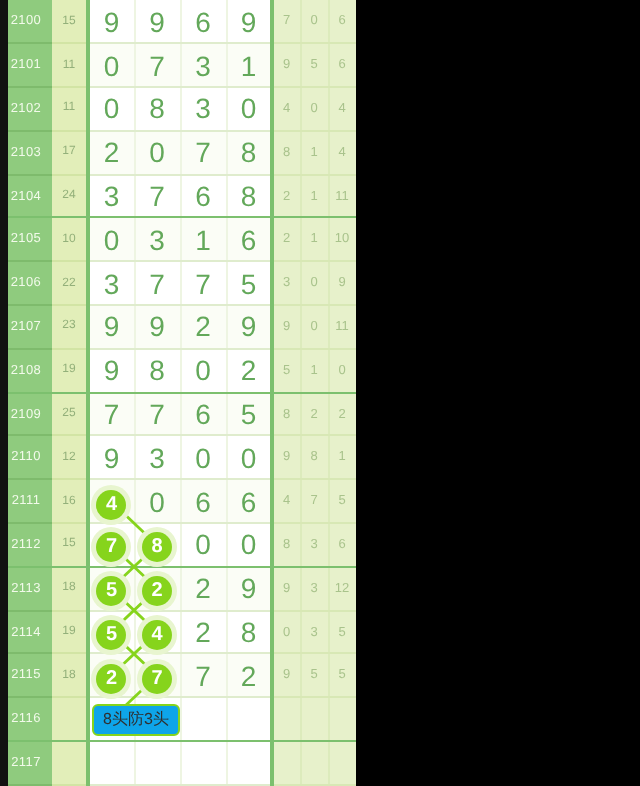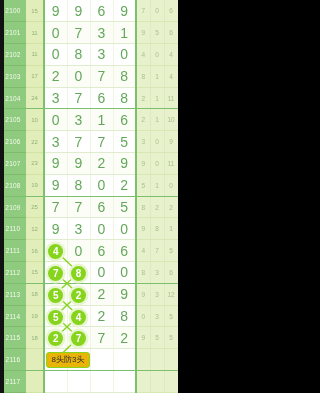--- a/index.html
+++ b/index.html
@@ -28,21 +28,21 @@
          border-bottom:1px solid #d8e8b5;border-right:1px solid #dcebbc;}
   tr.band td.dig{background:#fbfdf6;}
   tr.sep td.id, tr.sep td.sum, tr.sep td.rgt, tr.sep td.dig{border-bottom:1.6px solid #7cc06e;}
   tr.empty td.dig{background:#ffffff;}
   tr.empty td.rgt{background:#e7f1cb;}
   .circ{display:inline-flex;align-items:center;justify-content:center;
         width:15px;height:15px;border-radius:50%;
         background:#86d41c;color:#fff;font-size:10px;font-weight:bold;
         box-shadow:0 0 0 2.5px #e8f5cf;position:relative;z-index:3;}
   .lbl{position:absolute;left:2px;top:3px;width:42px;height:14px;
-       background:#eab308;border:1.5px solid #86d41c;border-radius:3px;
+       background:#0ea5e9;border:1.5px solid #86d41c;border-radius:3px;
        color:#2f2f2f;font-size:8px;display:flex;align-items:center;
        justify-content:center;z-index:4;white-space:nowrap;}
   svg.link{position:absolute;left:0;top:0;width:178px;height:393px;
            pointer-events:none;z-index:2;}
   .rstrip{position:absolute;left:178px;top:0;width:13px;height:393px;background:#000;}
 </style>
 </head>
 <body>
 
 <div id="app">

